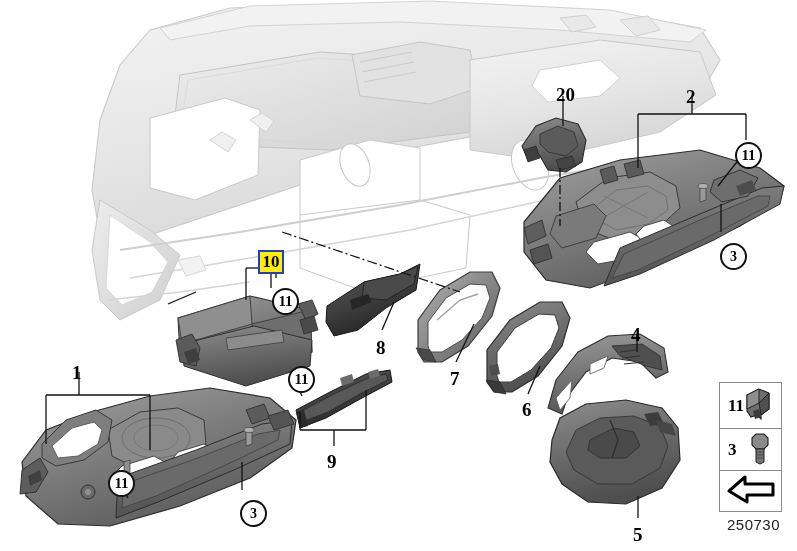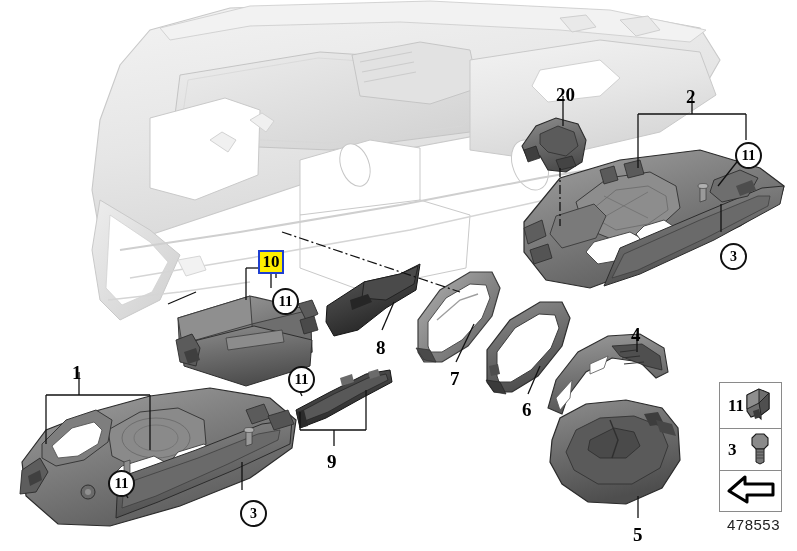--- a/index.html
+++ b/index.html
@@ -435,15 +435,15 @@
 
     <div class="legend-cell" style="height:42px;">
       <span class="legend-icon" style="right:50%; transform:translate(50%,-50%);">
         <svg width="52" height="30" viewBox="0 0 52 30">
           <path d="M4 16 L20 2 L20 9 L48 9 L48 20 L22 20 L22 27 Z" fill="#ffffff" stroke="#000000" stroke-width="3" stroke-linejoin="round"></path>
         </svg>
       </span>
     </div>
   </div>
 
-  <div class="diagram-id" style="left:727px; top:516px;">478553</div>
+  <div class="diagram-id" style="left:727px; top:516px;">250730</div>
 
 </div>
 
 </body></html>

